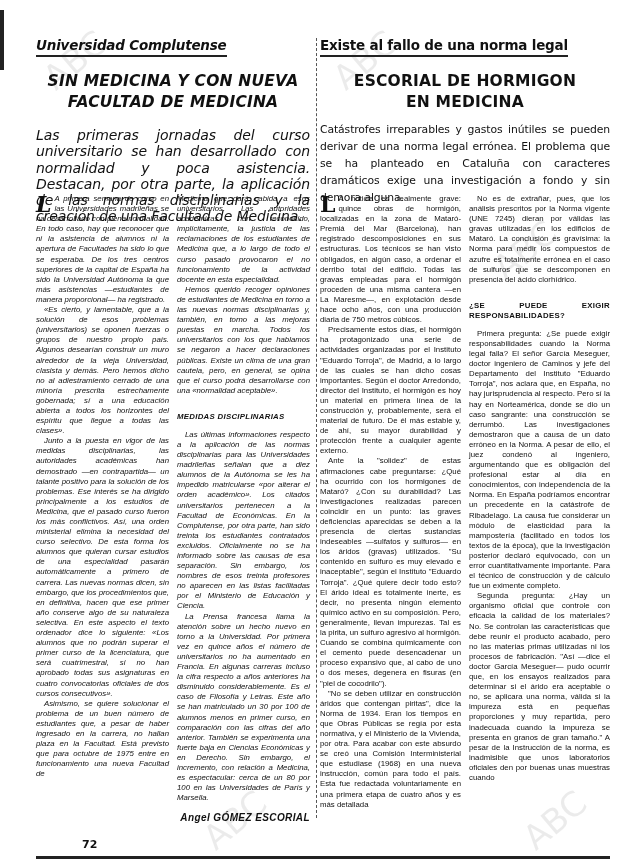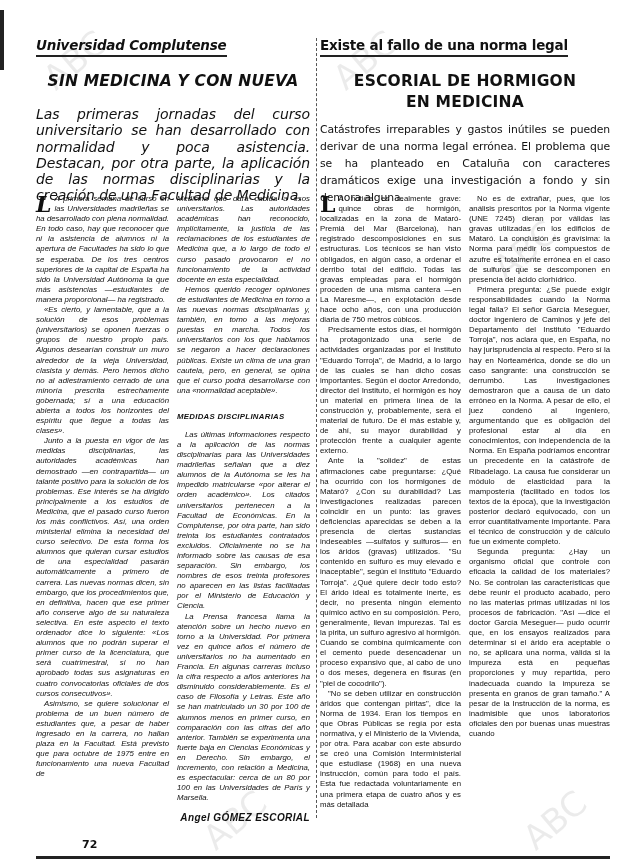--- a/index.html
+++ b/index.html
@@ -37,20 +37,21 @@
   <div class="watermark" style="left:40px;top:40px;">ABC</div>
   <div class="watermark" style="left:330px;top:40px;">ABC</div>
   <div class="watermark" style="left:490px;top:230px;">ABC</div>
   <div class="watermark" style="left:200px;top:800px;">ABC</div>
   <div class="watermark" style="left:520px;top:800px;">ABC</div>
 
   <div class="article" id="art1">
     <div class="kicker">Universidad Complutense</div>
     <div class="headline">
       <div>SIN MEDICINA Y CON NUEVA</div>
+      <div>FACULTAD DE MEDICINA</div>
     </div>
     <div class="lead">Las primeras jornadas del curso universitario se han desarrollado con normalidad y poca asistencia. Destacan, por otra parte, la aplicación de las normas disciplinarias y la creación de una Facultad de Medicina.</div>
 
     <div class="cols">
       <div class="col">
         <p class="first"><span class="dropcap">L</span><span>A primera semana de curso en las Universidades madrileñas se ha desarrollado con plena normalidad. En todo caso, hay que reconocer que ni la asistencia de alumnos ni la apertura de Facultades ha sido lo que se esperaba. De los tres centros superiores de la capital de España ha sido la Universidad Autónoma la que más asistencias —estudiantes de manera proporcional— ha registrado.</span></p>
         <p>«Es cierto, y lamentable, que a la solución de esos problemas (universitarios) se oponen fuerzas o grupos de nuestro propio país. Algunos desearían construir un muro alrededor de la vieja Universidad, clasista y demás. Pero hemos dicho no al adiestramiento cerrado de una minoría prescrita estrechamente gobernada; sí a una educación abierta a todos los horizontes del espíritu que llegue a todas las clases».</p>
         <p>Junto a la puesta en vigor de las medidas disciplinarias, las autoridades académicas han demostrado —en contrapartida— un talante positivo para la solución de los problemas. Ese interés se ha dirigido principalmente a los estudios de Medicina, que el pasado curso fueron los más conflictivos. Así, una orden ministerial elimina la necesidad del curso selectivo. De esta forma los alumnos que quieran cursar estudios de una especialidad pasarán automáticamente a primero de carrera. Las nuevas normas dicen, sin embargo, que los procedimientos que, en definitiva, hacen que ese primer año conserve algo de su naturaleza selectiva. En este aspecto el texto ordenador dice lo siguiente: «Los alumnos que no podrán superar el primer curso de la licenciatura, que será cuatrimestral, si no han aprobado todas sus asignaturas en cuatro convocatorias oficiales de dos cursos consecutivos».</p>
         <p>Asimismo, se quiere solucionar el problema de un buen número de estudiantes que, a pesar de haber ingresado en la carrera, no hallan plaza en la Facultad. Está previsto que para octubre de 1975 entre en funcionamiento una nueva Facultad de</p>
       </div>
@@ -75,20 +76,21 @@
 
     <div class="cols">
       <div class="col">
         <p class="first"><span class="dropcap">L</span><span>A noticia es realmente grave: quince obras de hormigón, localizadas en la zona de Mataró-Premiá del Mar (Barcelona), han registrado descomposiciones en sus estructuras. Los técnicos se han visto obligados, en algún caso, a ordenar el derribo total del edificio. Todas las gravas empleadas para el hormigón proceden de una misma cantera —en La Maresme—, en explotación desde hace ocho años, con una producción diaria de 750 metros cúbicos.</span></p>
         <p>Precisamente estos días, el hormigón ha protagonizado una serie de actividades organizadas por el Instituto "Eduardo Torroja", de Madrid, a lo largo de las cuales se han dicho cosas importantes. Según el doctor Arredondo, director del Instituto, el hormigón es hoy un material en primera línea de la construcción y, probablemente, será el material de futuro. De él más estable y, de ahí, su mayor durabilidad y protección frente a cualquier agente externo.</p>
         <p>Ante la "solidez" de estas afirmaciones cabe preguntarse: ¿Qué ha ocurrido con los hormigones de Mataró? ¿Con su durabilidad? Las investigaciones realizadas parecen coincidir en un punto: las graves deficiencias aparecidas se deben a la presencia de ciertas sustancias indeseables —sulfatos y sulfuros— en los áridos (gravas) utilizados. "Su contenido en sulfuro es muy elevado e inaceptable", según el Instituto "Eduardo Torroja". ¿Qué quiere decir todo esto? El árido ideal es totalmente inerte, es decir, no presenta ningún elemento químico activo en su composición. Pero, generalmente, llevan impurezas. Tal es la pirita, un sulfuro agresivo al hormigón. Cuando se combina químicamente con el cemento puede desencadenar un proceso expansivo que, al cabo de uno o dos meses, degenera en fisuras (en "piel de cocodrilo").</p>
         <p>"No se deben utilizar en construcción áridos que contengan piritas", dice la Norma de 1934. Eran los tiempos en que Obras Públicas se regía por esta normativa, y el Ministerio de la Vivienda, por otra. Para acabar con este absurdo se creó una Comisión Interministerial que estudiase (1968) en una nueva instrucción, común para todo el país. Esta fue redactada voluntariamente en una primera etapa de cuatro años y es más detallada</p>
       </div>
       <div class="col">
         <p>No es de extrañar, pues, que los análisis prescritos por la Norma vigente (UNE 7245) dieran por válidas las gravas utilizadas en los edificios de Mataró. La conclusión es gravísima: la Norma para medir los compuestos de azufre es totalmente errónea en el caso de sulfuros que se descomponen en presencia del ácido clorhídrico.</p>
+        <div class="subhead">¿SE PUEDE EXIGIR RESPONSABILIDADES?</div>
         <p>Primera pregunta: ¿Se puede exigir responsabilidades cuando la Norma legal falla? El señor García Meseguer, doctor ingeniero de Caminos y jefe del Departamento del Instituto "Eduardo Torroja", nos aclara que, en España, no hay jurisprudencia al respecto. Pero sí la hay en Norteamérica, donde se dio un caso sangrante: una construcción se derrumbó. Las investigaciones demostraron que a causa de un dato erróneo en la Norma. A pesar de ello, el juez condenó al ingeniero, argumentando que es obligación del profesional estar al día en conocimientos, con independencia de la Norma. En España podríamos encontrar un precedente en la catástrofe de Ribadelago. La causa fue considerar un módulo de elasticidad para la mampostería (facilitado en todos los textos de la época), que la investigación posterior declaró equivocado, con un error cuantitativamente importante. Para el técnico de construcción y de cálculo fue un eximente completo.</p>
         <p>Segunda pregunta: ¿Hay un organismo oficial que controle con eficacia la calidad de los materiales? No. Se controlan las características que debe reunir el producto acabado, pero no las materias primas utilizadas ni los procesos de fabricación. "Así —dice el doctor García Meseguer— pudo ocurrir que, en los ensayos realizados para determinar si el árido era aceptable o no, se aplicara una norma, válida si la impureza está en pequeñas proporciones y muy repartida, pero inadecuada cuando la impureza se presenta en granos de gran tamaño." A pesar de la Instrucción de la norma, es inadmisible que unos laboratorios oficiales den por buenas unas muestras cuando</p>
       </div>
     </div>
   </div>
 
   <div class="pagenum">72</div>
   <div class="bottomrule"></div>
 </div>
 

